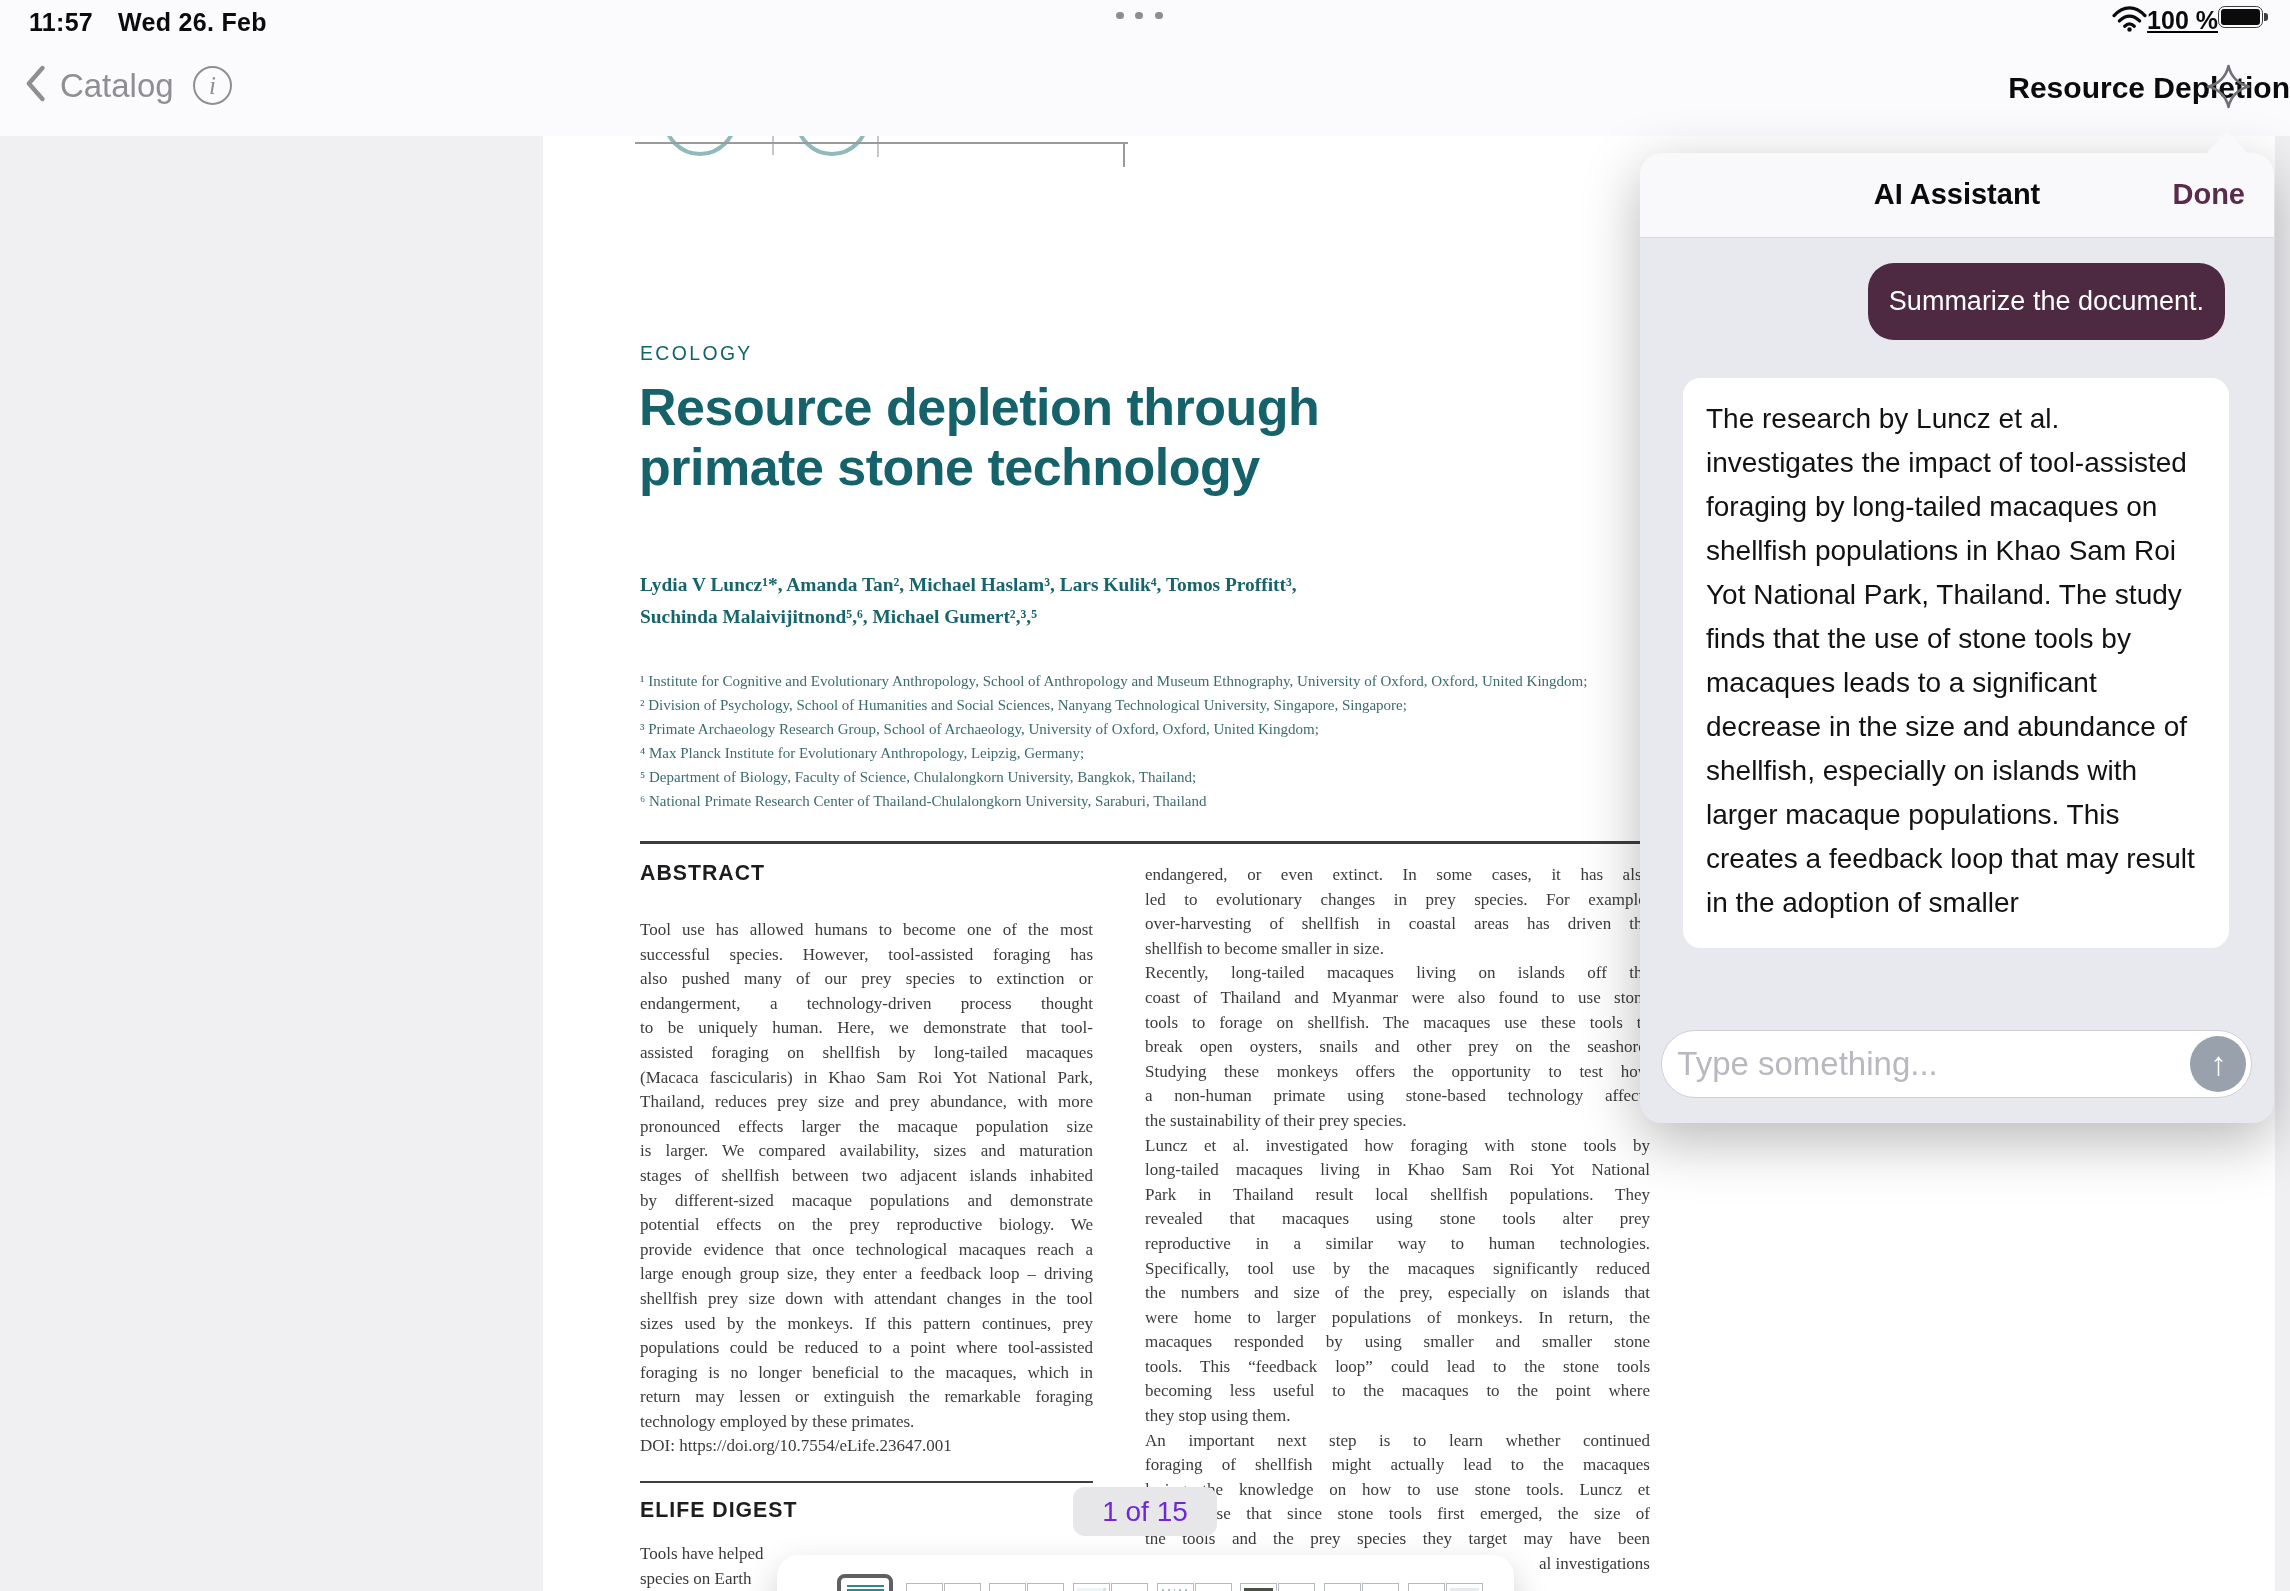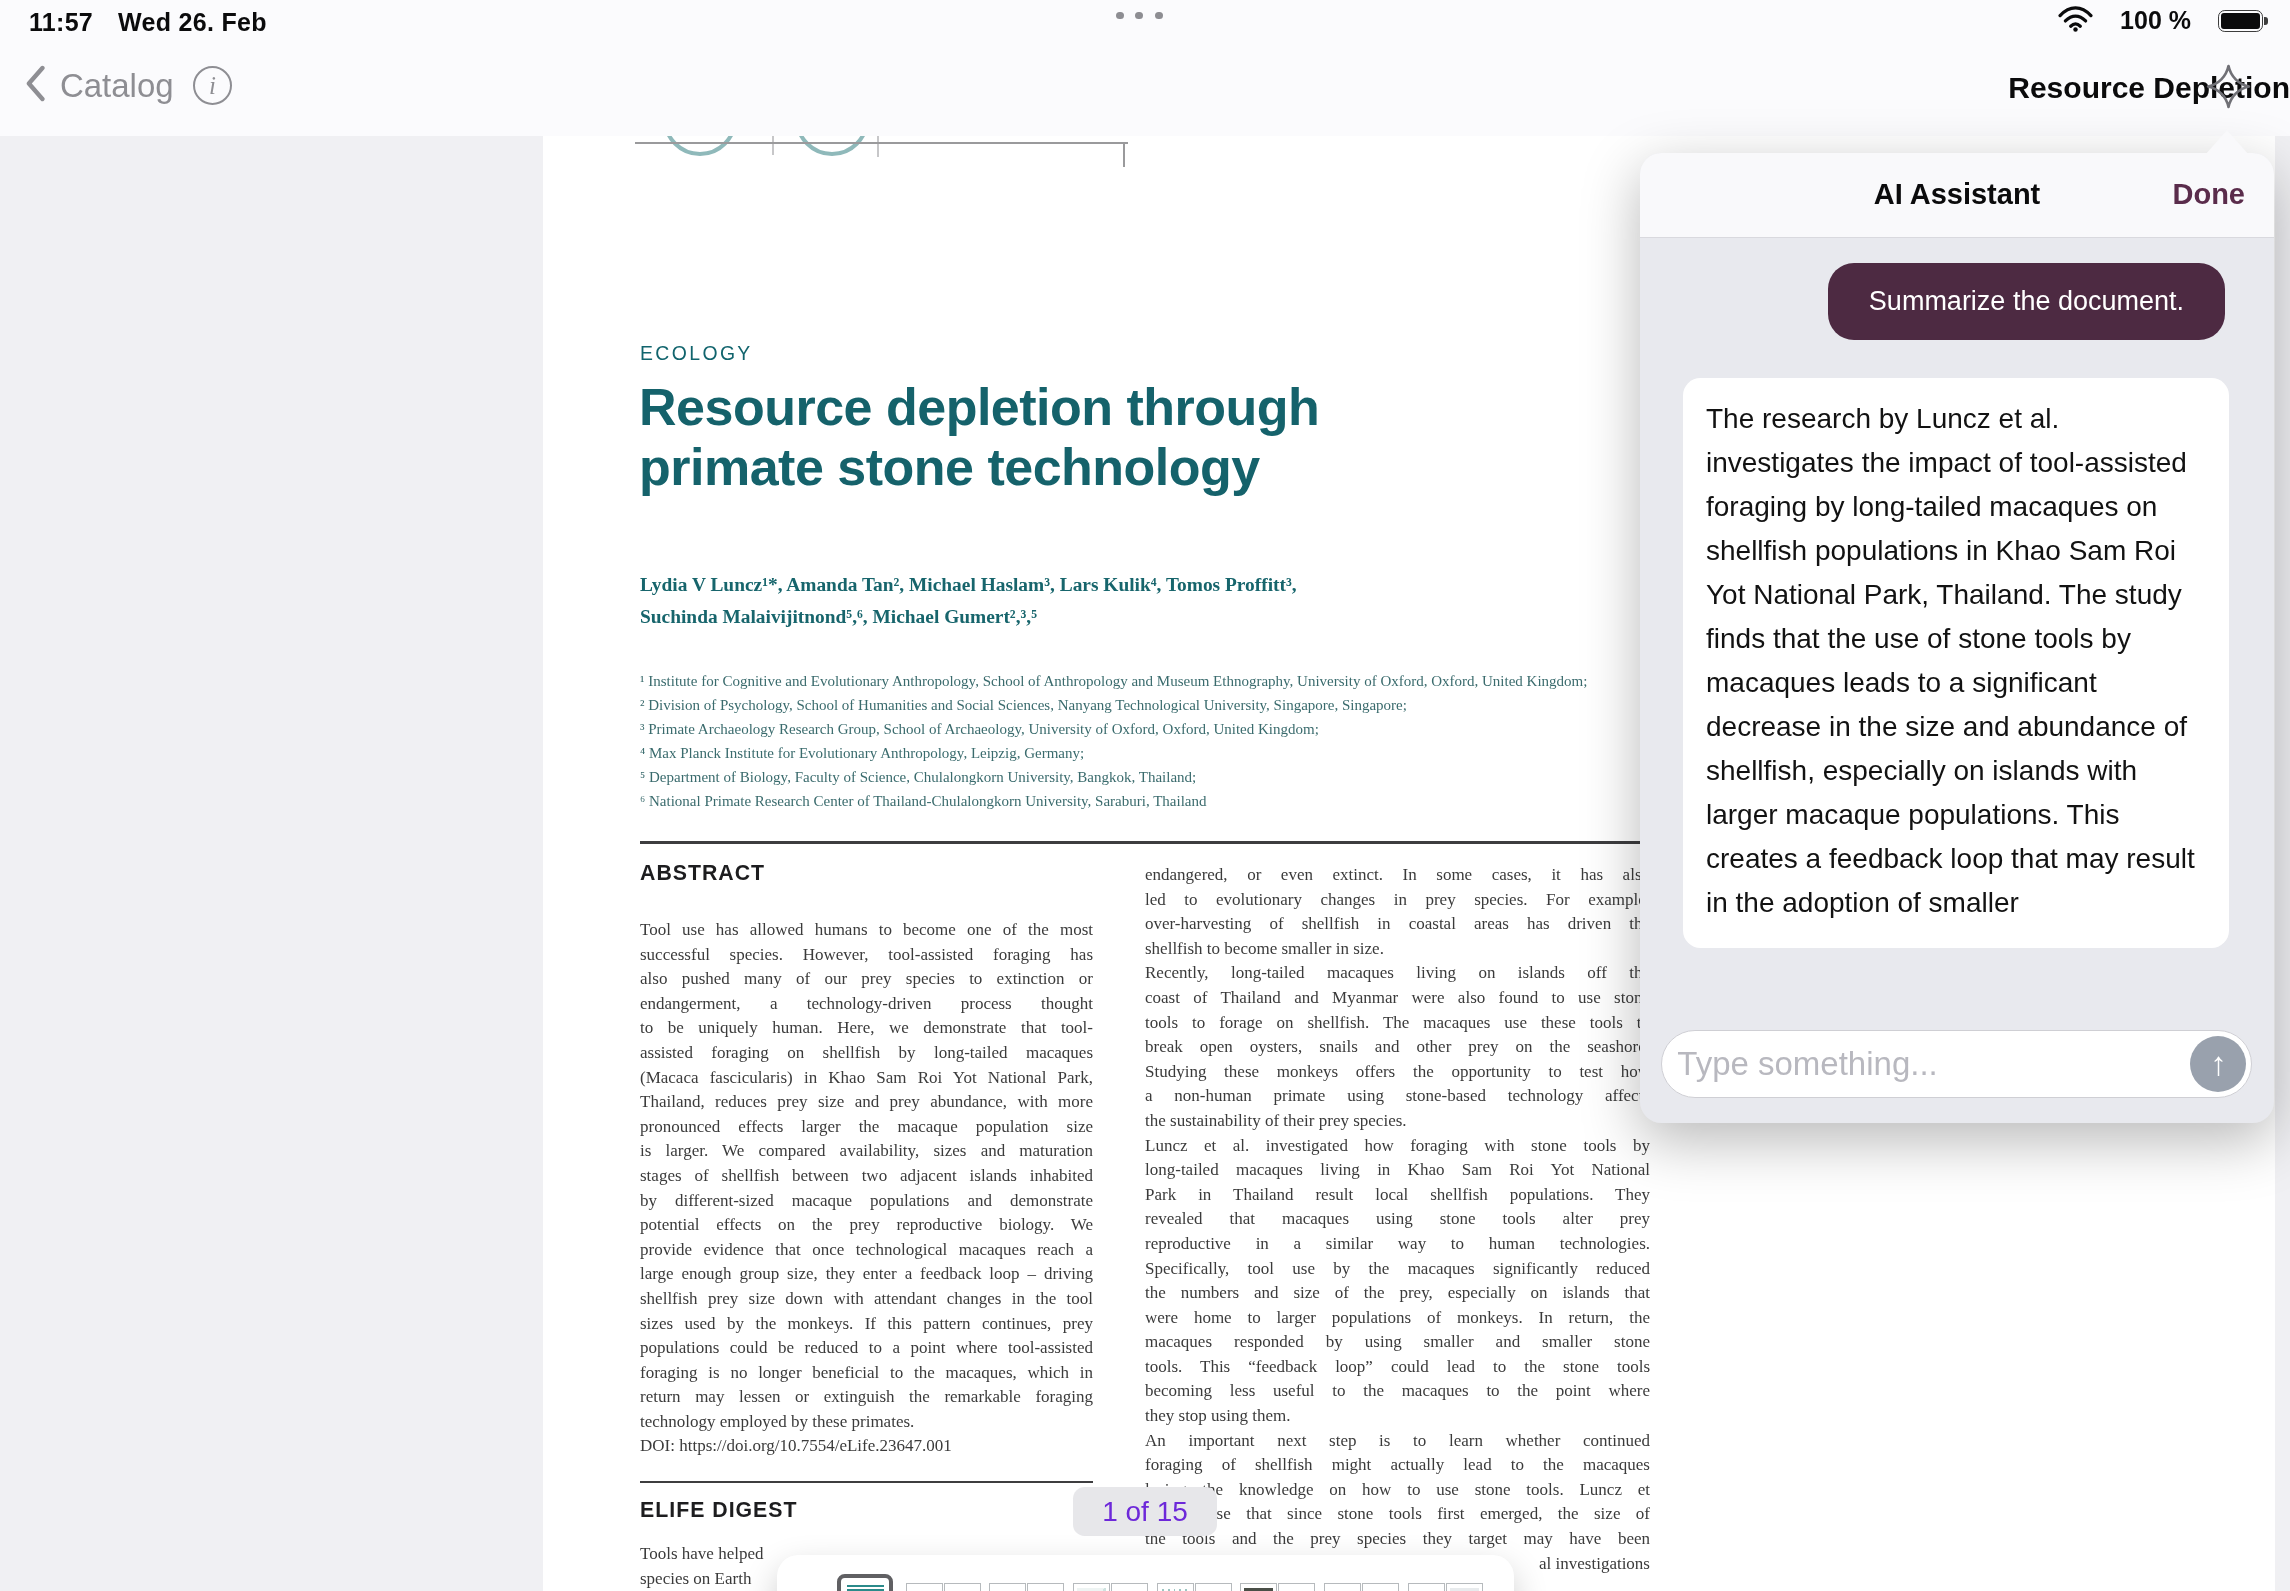--- a/index.html
+++ b/index.html
@@ -5,21 +5,21 @@
   * { margin:0; padding:0; box-sizing:border-box; }
   html,body { width:2290px; height:1591px; overflow:hidden; }
   body { background:#f1f1f4; font-family:"Liberation Sans", sans-serif; position:relative; }
 
   
   .statusbar { position:absolute; left:0; top:0; width:2290px; height:44px; background:#fbfbfd; z-index:30; }
   .status-left { position:absolute; left:29px; top:7.8px; font-size:25px; font-weight:700; color:#0b0b0c; letter-spacing:0.3px; }
   .status-left .date { font-weight:600; margin-left:25px; }
   .mt-dots { position:absolute; left:1116px; top:11.6px; display:flex; gap:11.6px; }
   .mt-dots i { width:7.8px; height:7.8px; border-radius:50%; background:#8d8d92; display:block; }
-  .status-right { position:absolute; right:27px; top:5.8px; display:flex; align-items:center; gap:27px; }
+  .status-right { position:absolute; right:27px; top:5.8px; display:flex; align-items:flex-start; gap:0;text-decoration:underline; }
   .battery-label { font-size:25px; font-weight:600; color:#0b0b0c; }
   .battery { width:45px; height:22px; border:1.9px solid rgba(40,40,40,.9); border-radius:6.8px; position:relative; }
   .battery .fill { position:absolute; left:1.9px; top:1.9px; bottom:1.9px; right:1.9px; background:#0b0b0c; border-radius:2.9px; }
   .battery .nub { position:absolute; right:-5.8px; top:5.8px; width:3.9px; height:8.7px; background:rgba(40,40,40,.9); border-radius:0 2.9px 2.9px 0; }
 
   
   .navbar { position:absolute; left:0; top:44px; width:2290px; height:92px; background:#fbfbfd; z-index:30; }
   .back-group { position:absolute; left:25px; top:21.3px; display:flex; align-items:center; gap:13.6px; color:#8e8e93; }
   .back-label { font-size:33px; color:#8e8e93; }
   .info-btn { width:39px; height:39px; border:2.9px solid #8e8e93; border-radius:50%; display:flex; align-items:center; justify-content:center; font-family:"Liberation Serif", serif; font-style:italic; font-size:25px; color:#8e8e93; margin-left:5.8px; }
@@ -82,21 +82,21 @@
   
   .ai-panel { position:absolute; left:1640px; top:153px; width:634px; height:970px; border-radius:21.3px;
       background:#e8e9ee; box-shadow:0 17.5px 58px rgba(0,0,0,.28); z-index:40; overflow:hidden; }
   .ai-beak { position:absolute; left:2205px; top:130px; width:0; height:0; z-index:41;
       border-left:22px solid transparent; border-right:22px solid transparent; border-bottom:25px solid #f9f9fb; }
   .ai-header { position:absolute; left:0; top:0; width:100%; height:85px; background:#f9f9fb; border-bottom:1.9px solid #d9d9de; }
   .ai-title { position:absolute; left:0; right:0; top:25px; text-align:center; font-size:29px; font-weight:700; color:#0b0b0c; }
   .ai-done { position:absolute; right:29px; top:25px; font-size:29px; font-weight:600; color:#5a2c4b; }
   .chat { position:absolute; left:0; top:87px; width:100%; bottom:0; }
   .bubble-user { position:absolute; right:49px; top:23px; max-width:456px; background:#4d2a42; color:#ffffff;
-      font-size:27px; line-height:33px; padding:22px 41px; border-radius:26px; }
+      font-size:27px; line-height:33px; padding:22px 21px; border-radius:26px; }
   .bubble-ai { position:absolute; left:43px; top:138px; width:546px; background:#ffffff; color:#121212;
       font-size:28px; line-height:44px; padding:19.4px 23px 23px 23px; border-radius:17.5px; }
   .ai-inputbar { position:absolute; left:21.3px; bottom:25px; width:591px; height:68px; background:#ffffff;
       border:1.9px solid #cfcfd4; border-radius:34px; display:flex; align-items:center; }
   .ai-placeholder { margin-left:15px; font-size:33px; color:#b8b8bf; flex:1; }
   .send-btn { width:56px; height:56px; border-radius:50%; background:#99a1ad; color:#ffffff; font-size:33px; font-weight:700;
       display:flex; align-items:center; justify-content:center; margin-right:4.9px; flex:0 0 auto; }
 </style>
 </head>
 <body>

